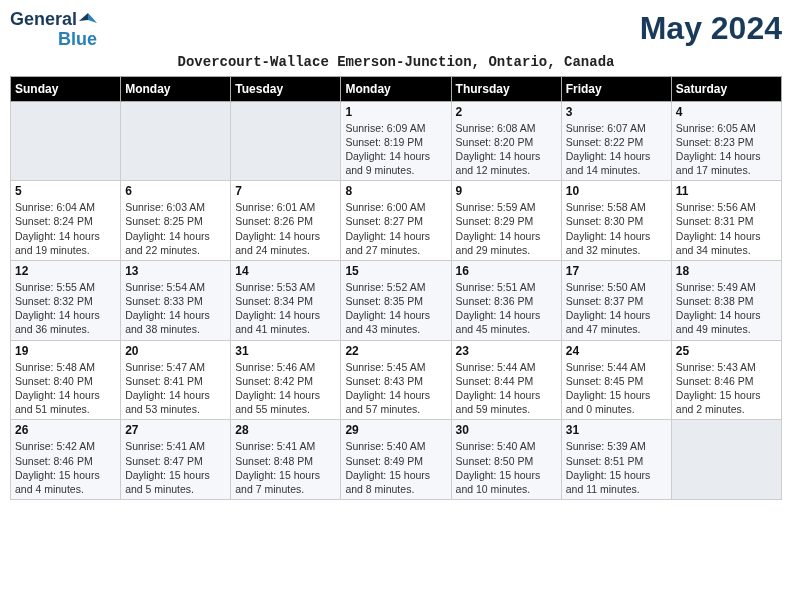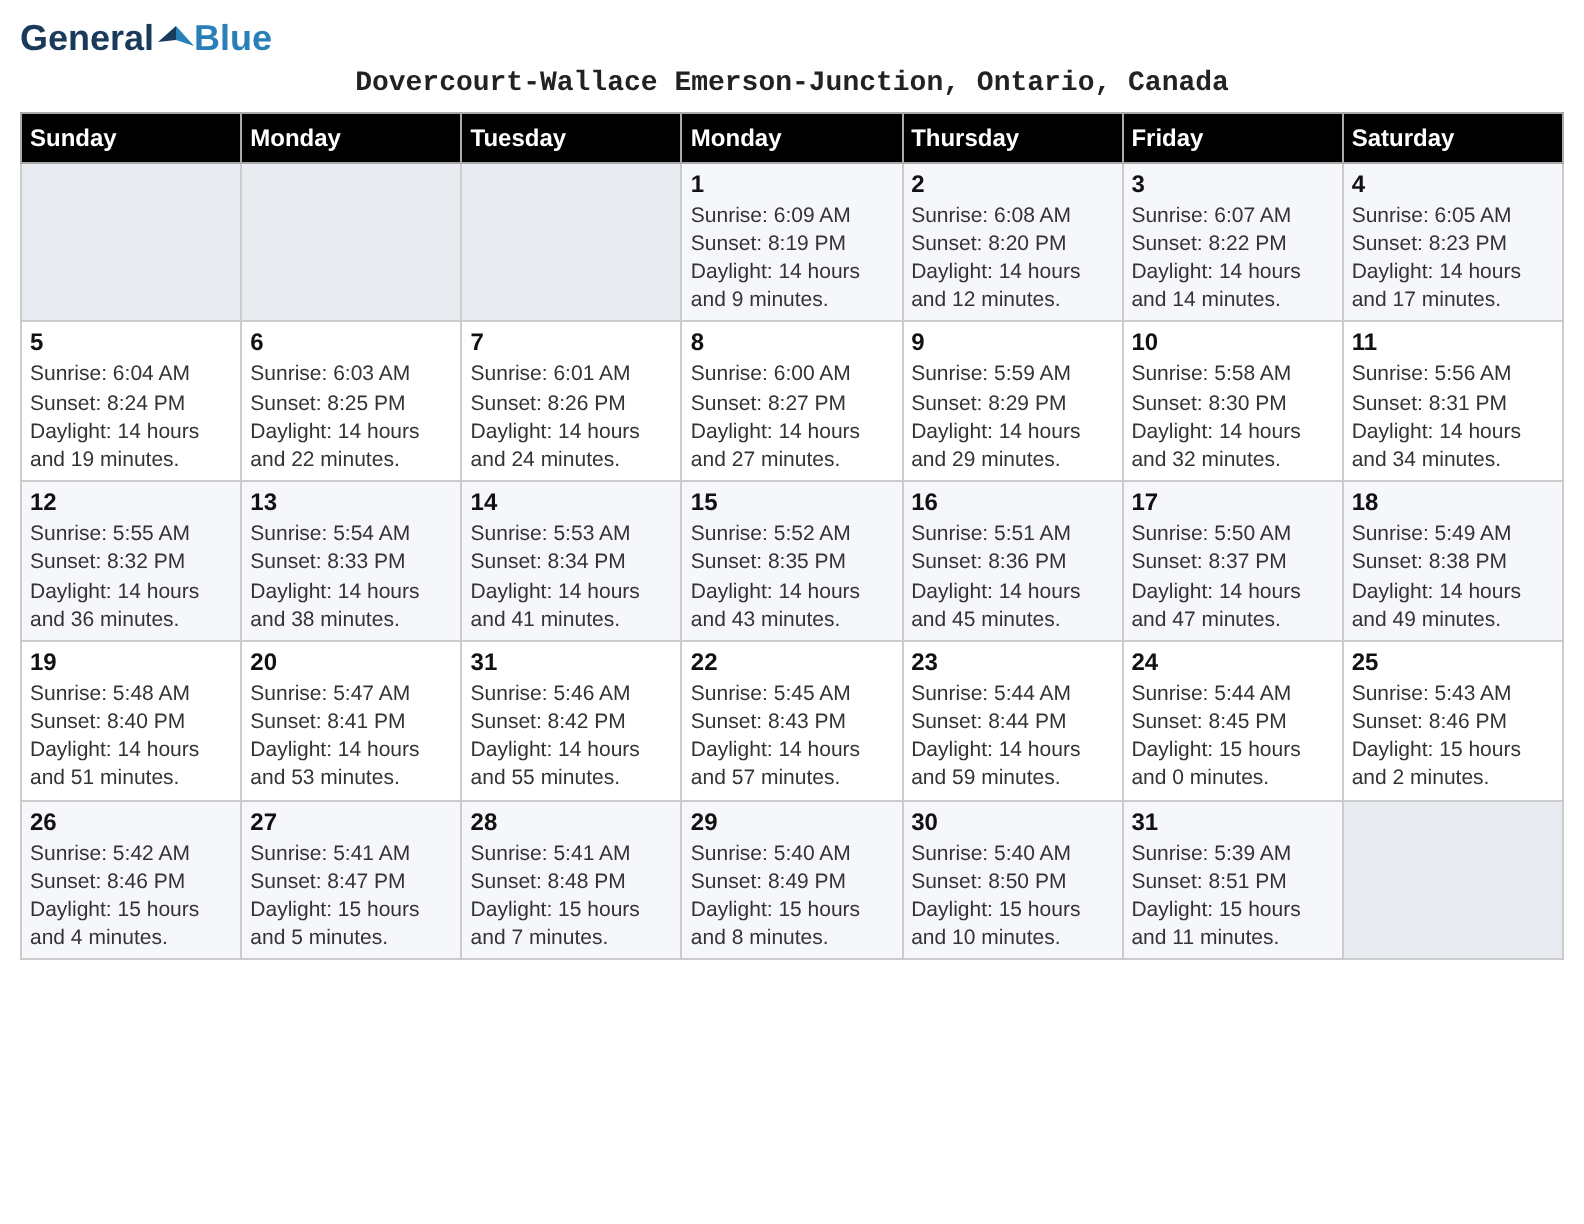--- a/index.html
+++ b/index.html
@@ -11,22 +11,22 @@
       padding: 10px;
     }
     .header {
       display: flex;
       justify-content: space-between;
       align-items: flex-start;
       margin-bottom: 4px;
     }
     .logo {
       display: flex;
-      flex-direction: row;
-      align-items: center;
+      flex-direction: column;
+      align-items: flex-end;
     }
     .logo-general {
       font-size: 18px;
       font-weight: bold;
       color: #1a3a5c;
       line-height: 1.1;
     }
     .logo-blue {
       font-size: 18px;
       font-weight: bold;
@@ -98,20 +98,21 @@
   <div class="logo">
     <div style="display:flex;align-items:center;">
       <span class="logo-general">General</span>
       <svg width="18" height="18" viewBox="0 0 18 18" style="margin-left:2px;">
         <polygon points="9,2 18,12 9,9" fill="#2980b9"></polygon>
         <polygon points="9,2 0,10 9,9" fill="#1a3a5c"></polygon>
       </svg>
     </div>
     <span class="logo-blue">Blue</span>
   </div>
+  <div class="month-title">May 2024</div>
 </div>
 
 <div class="location">Dovercourt-Wallace Emerson-Junction, Ontario, Canada</div>
 
 <table>
   <thead>
     <tr>
     <th>Sunday</th>
         <th>Monday</th>
         <th>Tuesday</th>

